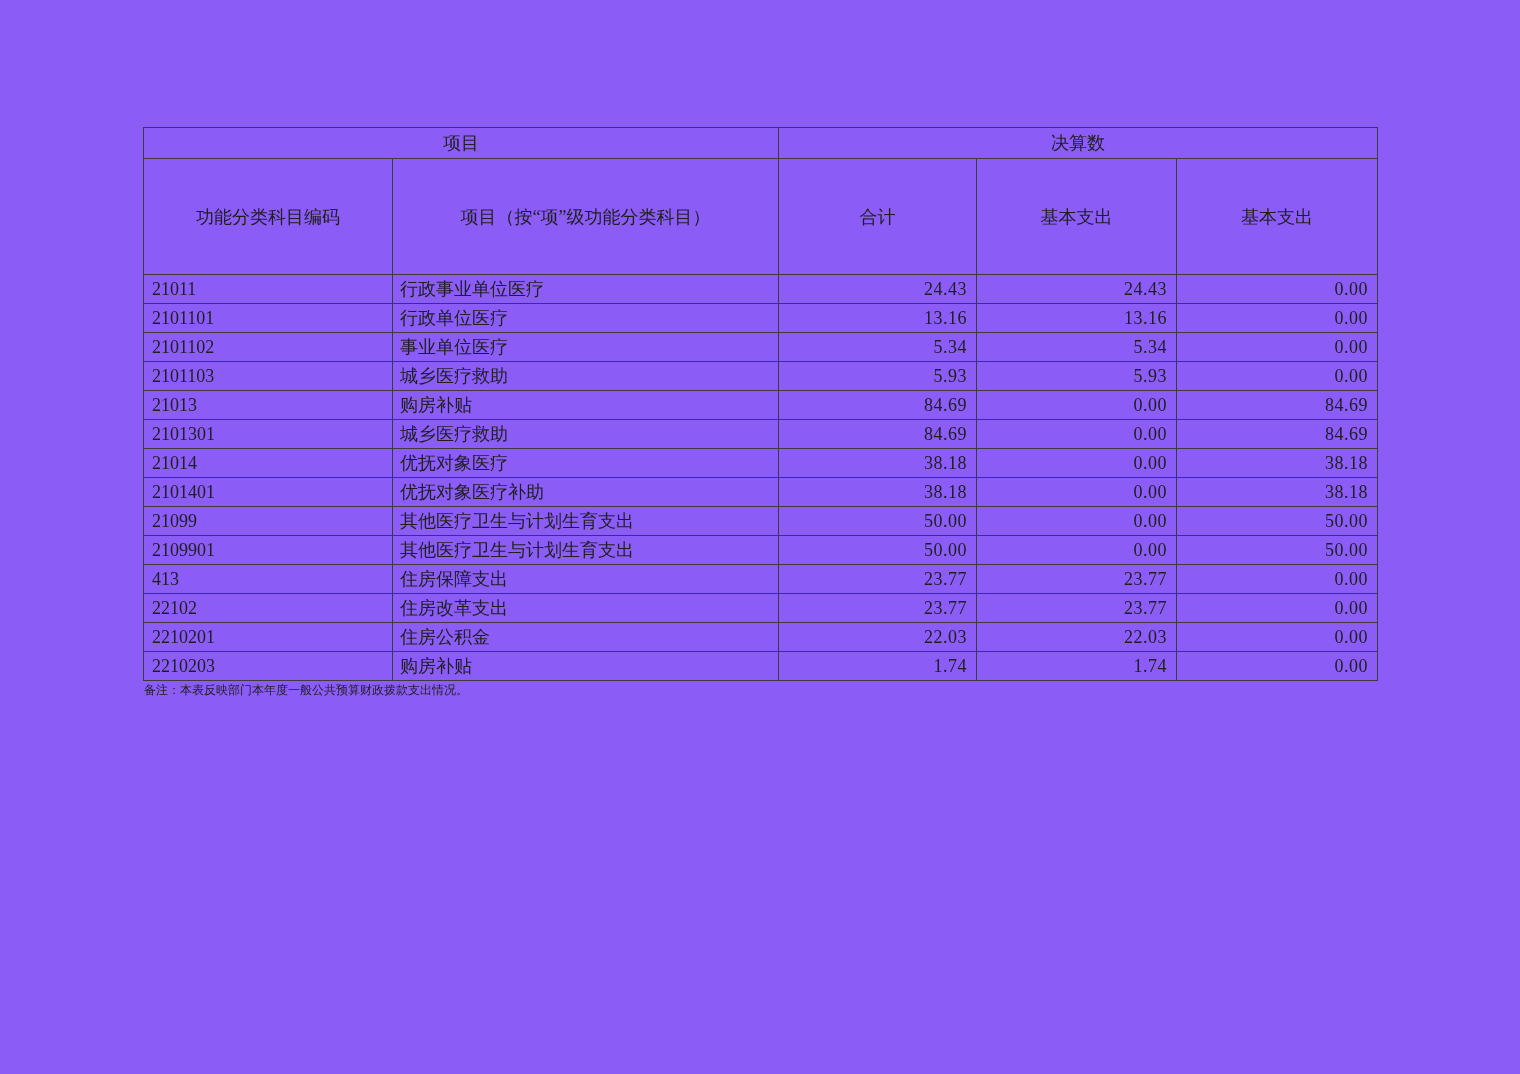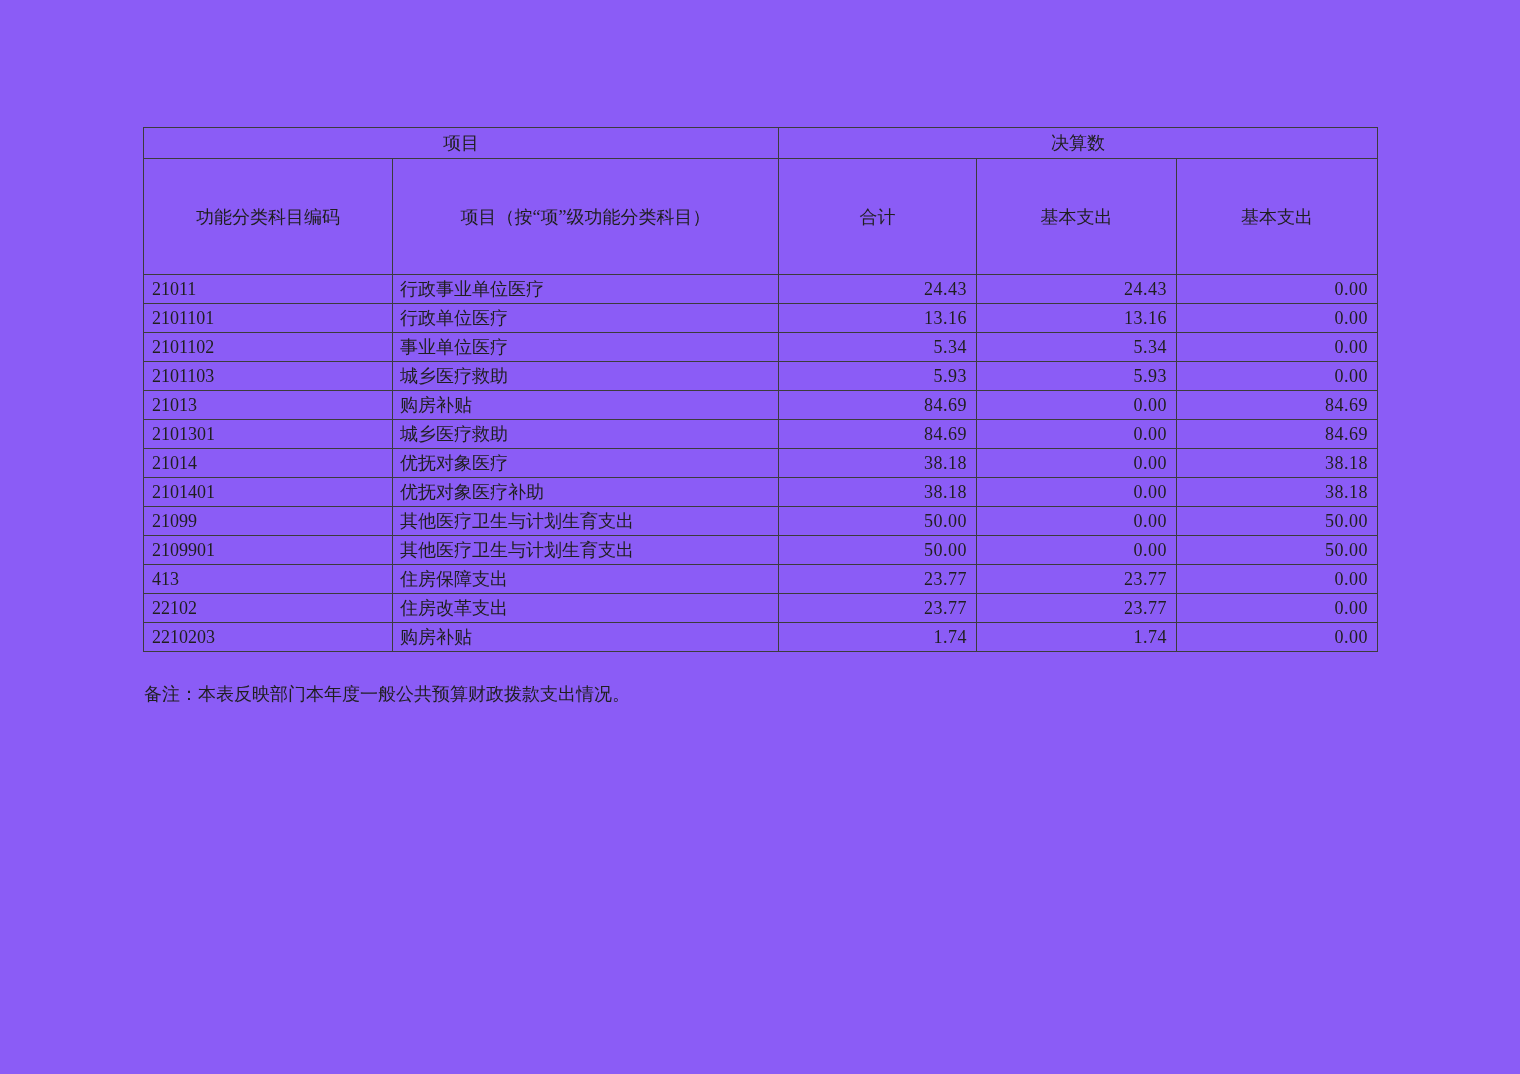--- a/index.html
+++ b/index.html
@@ -9,21 +9,21 @@
                border-collapse:collapse;table-layout:fixed;}
   .budget th,.budget td{border:1px solid #3c3c3c;font-weight:normal;
                font-size:18px;padding:0;overflow:hidden;white-space:nowrap;}
   tr.h1 th{height:30px;text-align:center;vertical-align:middle;}
   tr.h2 th{height:115px;text-align:center;vertical-align:middle;}
   tbody td{height:28px;vertical-align:middle;}
   td.code{text-align:left;padding-left:8px;}
   td.name{text-align:left;padding-left:7px;}
   td.name.indent{}
   td.num{text-align:right;padding-right:9px;letter-spacing:0.5px;}
-  .note{position:absolute;left:144px;top:682px;font-size:18px;color:#1f1f1f;}
+  .note{position:absolute;left:144px;top:682px;font-size:12px;color:#1f1f1f;}
 </style>
 </head>
 <body>
 
 <div class="page">
   <table class="budget">
     <colgroup>
       <col style="width:249px">
         <col style="width:386px">
         <col style="width:198px">
@@ -122,20 +122,27 @@
         <td class="num">0.00</td>
       </tr>
       <tr>
         <td class="code">22102</td>
         <td class="name">住房改革支出</td>
         <td class="num">23.77</td>
         <td class="num">23.77</td>
         <td class="num">0.00</td>
       </tr>
       <tr>
+        <td class="code">2210201</td>
+        <td class="name indent">住房公积金</td>
+        <td class="num">22.03</td>
+        <td class="num">22.03</td>
+        <td class="num">0.00</td>
+      </tr>
+      <tr>
         <td class="code">2210203</td>
         <td class="name indent">购房补贴</td>
         <td class="num">1.74</td>
         <td class="num">1.74</td>
         <td class="num">0.00</td>
       </tr>
     </tbody>
   </table>
 
   <div class="note">备注：本表反映部门本年度一般公共预算财政拨款支出情况。</div>

